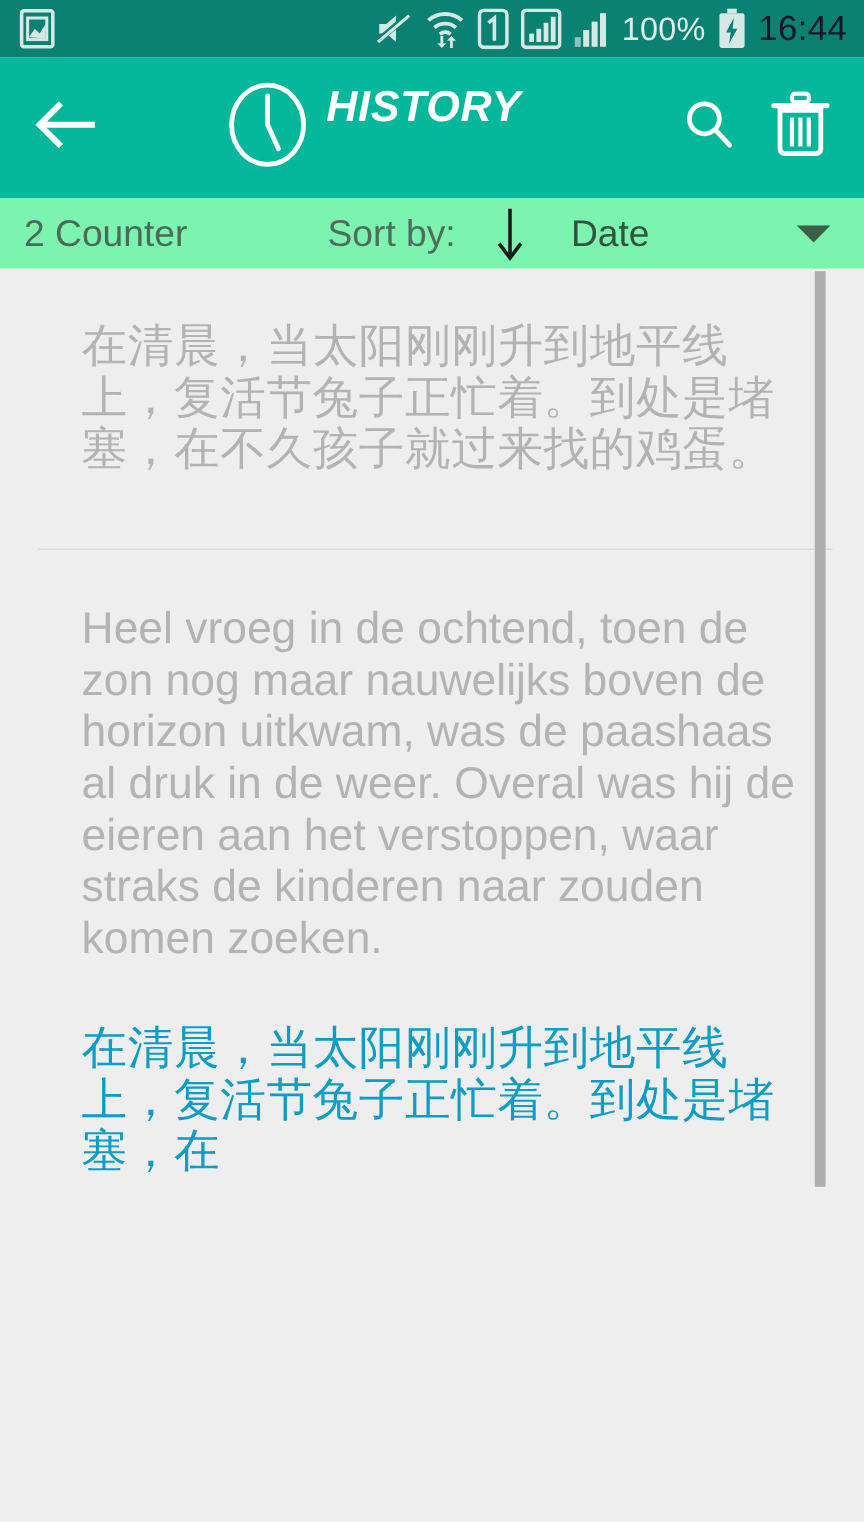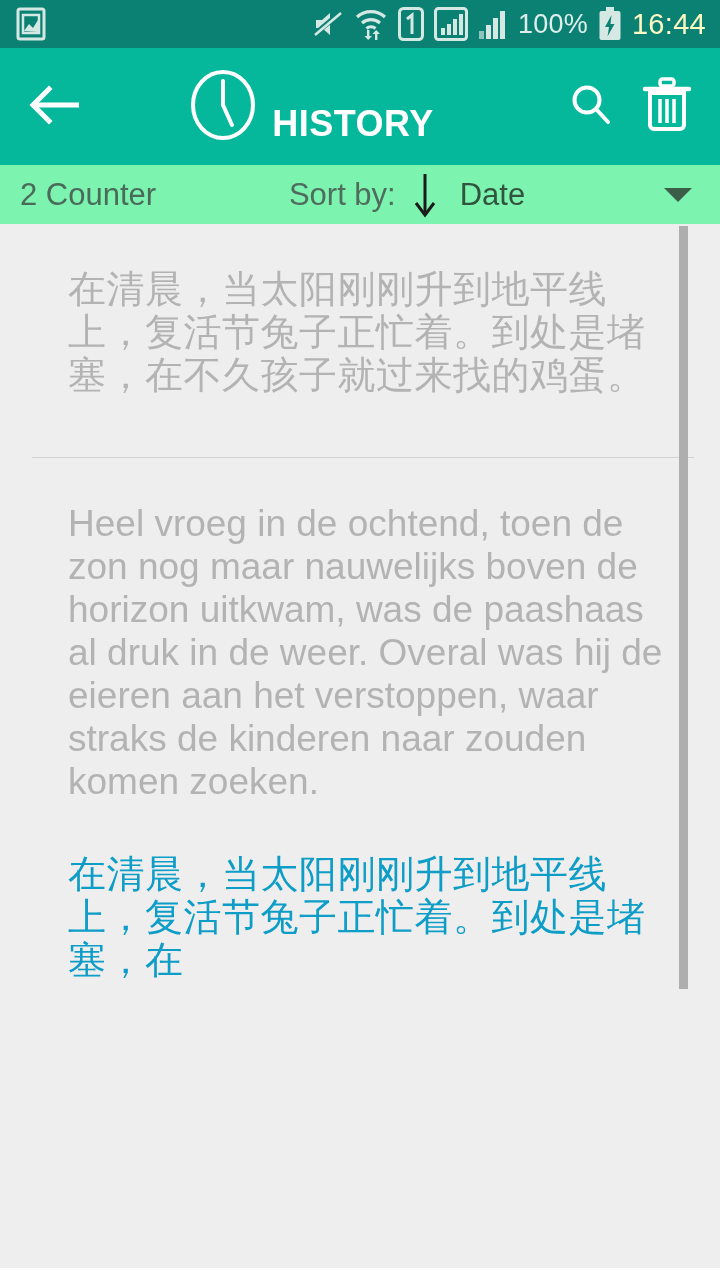--- a/index.html
+++ b/index.html
@@ -40,21 +40,21 @@
     justify-content: center;
     color: #d5e8e4;
   }
   .sb-text {
     color: #dfeeeb;
     font-size: 27px;
     letter-spacing: 0.2px;
     font-family: "Liberation Sans", sans-serif;
   }
   .sb-clock {
-    color: #fef9c3;
+    color: #0f172a;
     font-size: 29px;
     letter-spacing: 0.3px;
   }
 
   
   .app-bar {
     height: 117px;
     background: #05b89b;
     display: flex;
     align-items: center;
@@ -66,24 +66,25 @@
     width: 66px;
     height: 66px;
     display: flex;
     align-items: center;
     justify-content: center;
     cursor: pointer;
   }
   .title-wrap {
     flex: 1;
     display: flex;
-    align-items: flex-end;
+    align-items: flex-start;
     justify-content: center;
     gap: 16px;
     margin-left: -10px;
+    font-style: italic;
   }
   .title-text {
     color: #ffffff;
     font-size: 36px;
     font-weight: bold;
     letter-spacing: 0.5px;
     font-family: "Liberation Sans", sans-serif;
   }
   .bar-action {
     width: 62px;
@@ -108,21 +109,21 @@
     color: #4a6b59;
     font-size: 31px;
     font-family: "Liberation Sans", sans-serif;
     white-space: nowrap;
   }
   .sort-center {
     flex: 1;
     display: flex;
     align-items: center;
     justify-content: center;
-    gap: 0px;
+    gap: 16px;
   }
   .sort-by-label {
     color: #4f6d5c;
     font-size: 31px;
     margin-right: 16px;
   }
   .sort-dir {
     margin-right: 22px;
     display: inline-flex;
     align-items: center;

